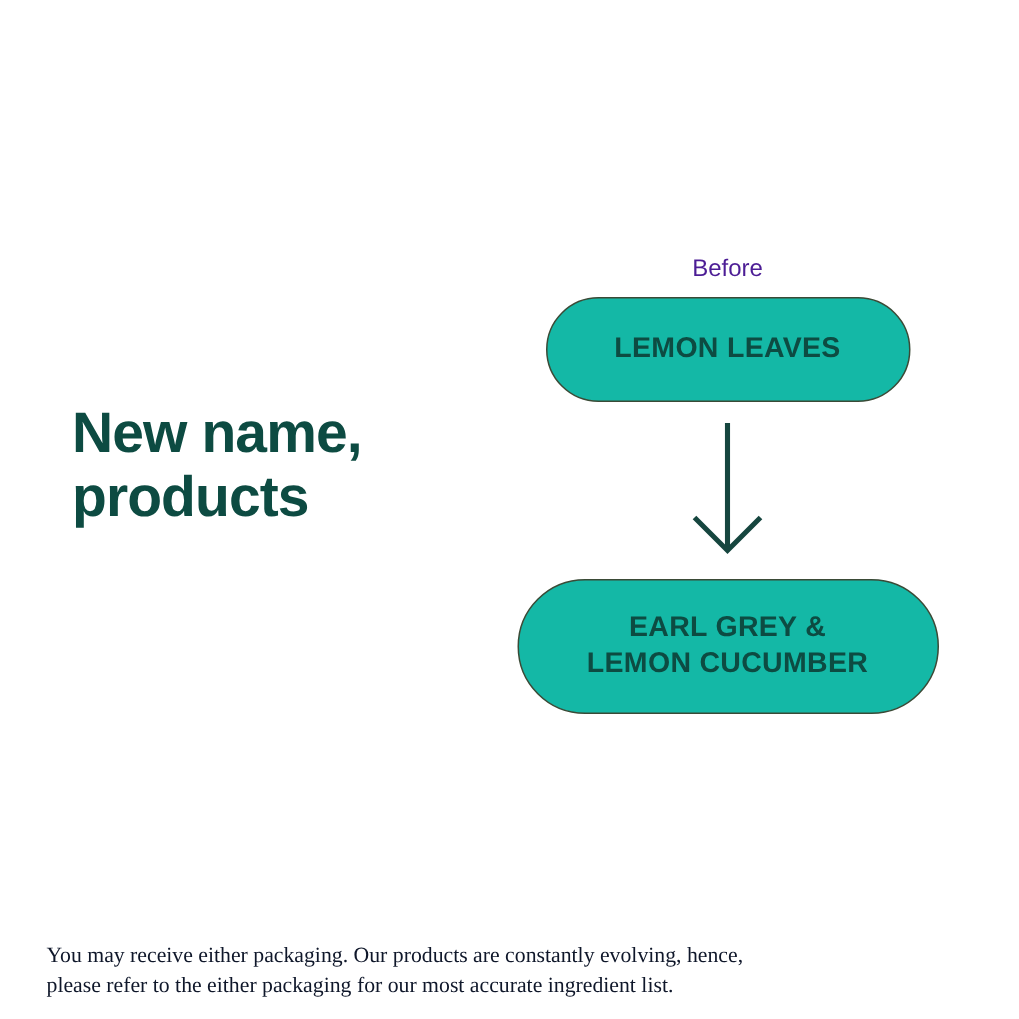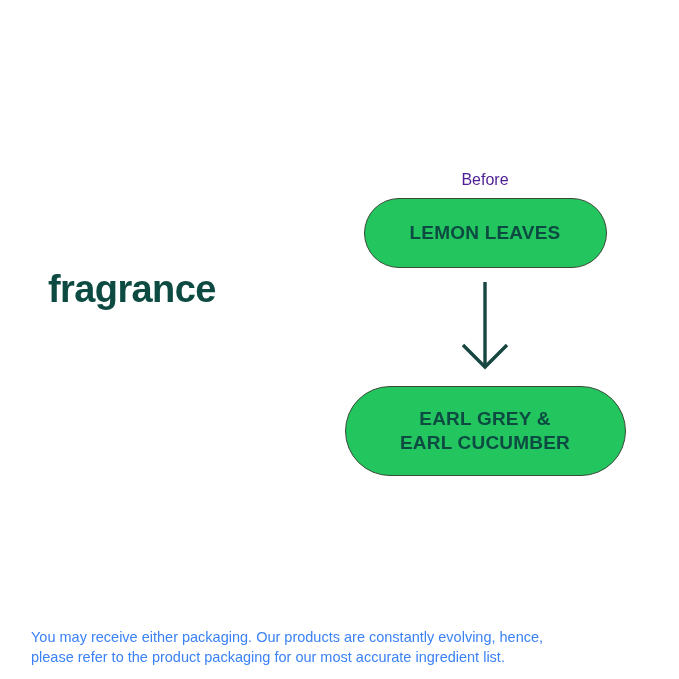--- a/index.html
+++ b/index.html
@@ -51,21 +51,21 @@
     color: #4c1d95;
     font-family: "Liberation Sans", sans-serif;
     font-size: 16px;
     font-weight: normal;
     line-height: 20px;
   }
 
   .pill {
     box-sizing: border-box;
     margin: 8px auto 0 auto;
-    background: #22c55e;
+    background: #14b8a6;
     border: 1.3px solid #3a4a36;
     border-radius: 999px;
     display: flex;
     align-items: center;
     justify-content: center;
     text-align: center;
     color: #0d4b42;
     font-family: "Liberation Sans", sans-serif;
     font-weight: bold;
     letter-spacing: 0.2px;
@@ -102,37 +102,38 @@
     transform: translateX(-50%);
     display: block;
   }
 
   
   .disclaimer {
     position: absolute;
     left: 31px;
     top: 627px;
     width: 600px;
-    color: #3b82f6;
-    font-family: Liberation Sans, sans-serif;
+    color: #0f172a;
+    font-family: Liberation Serif, serif;
     font-size: 14.5px;
     line-height: 20px;
   }
   .disclaimer .dl-line {
     display: block;
     white-space: nowrap;
   }
 </style>
 </head>
 <body>
 
 <div id="page">
 
   <div class="headline">
-    <span class="hl-line">fragrance</span>
+    <span class="hl-line">New name,</span>
+    <span class="hl-line">products</span>
   </div>
 
   <div class="flow">
 
     <div class="step-label">Before</div>
 
     <div class="pill pill-before">
       <span>LEMON LEAVES</span>
     </div>
 
@@ -140,24 +141,24 @@
       <svg class="arrow-svg" width="60" height="90" viewBox="0 0 60 90">
         <line x1="30" y1="0" x2="30" y2="84" stroke="#16463f" stroke-width="3.4" stroke-linecap="butt"></line>
         <polyline points="8,63 30,85 52,63" fill="none" stroke="#16463f" stroke-width="3.4" stroke-linecap="butt" stroke-linejoin="miter"></polyline>
       </svg>
     </div>
 
 
     <div class="pill pill-after">
       <span>
         <span class="pill-text-2">EARL GREY &amp;</span>
-        <span class="pill-text-2">EARL CUCUMBER</span>
+        <span class="pill-text-2">LEMON CUCUMBER</span>
       </span>
     </div>
 
   </div>
 
   <div class="disclaimer">
     <span class="dl-line">You may receive either packaging. Our products are constantly evolving, hence,</span>
-    <span class="dl-line">please refer to the product packaging for our most accurate ingredient list.</span>
+    <span class="dl-line">please refer to the either packaging for our most accurate ingredient list.</span>
   </div>
 
 </div>
 
 </body></html>

